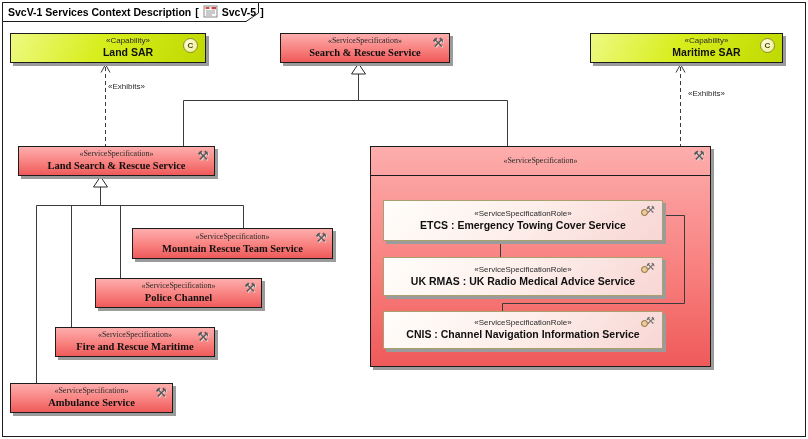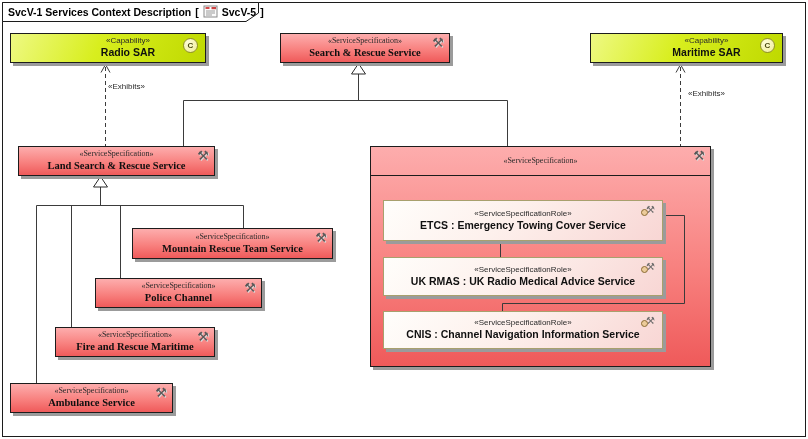--- a/index.html
+++ b/index.html
@@ -126,21 +126,21 @@
         <path d="M2.5,3 H6.5" stroke="#cc2222" stroke-width="1.6"></path>
         <rect x="8.5" y="2" width="4.5" height="2.2" fill="#cc4444"></rect>
       </svg>
     </span>
     <span>SvcV-5</span>
     <span class="bracket">]</span>
   </div>
 
   <div class="node green n-land-sar">
     <div class="stereo">«Capability»</div>
-    <div class="nname">Radio SAR</div>
+    <div class="nname">Land SAR</div>
     <span class="cap-badge">C</span>
   </div>
 
   <div class="node red n-sar-service">
     <div class="stereo">«ServiceSpecification»</div>
     <div class="nname">Search &amp; Rescue Service</div>
     <span class="tools">⚒</span>
   </div>
 
   <div class="node green n-maritime-sar">

